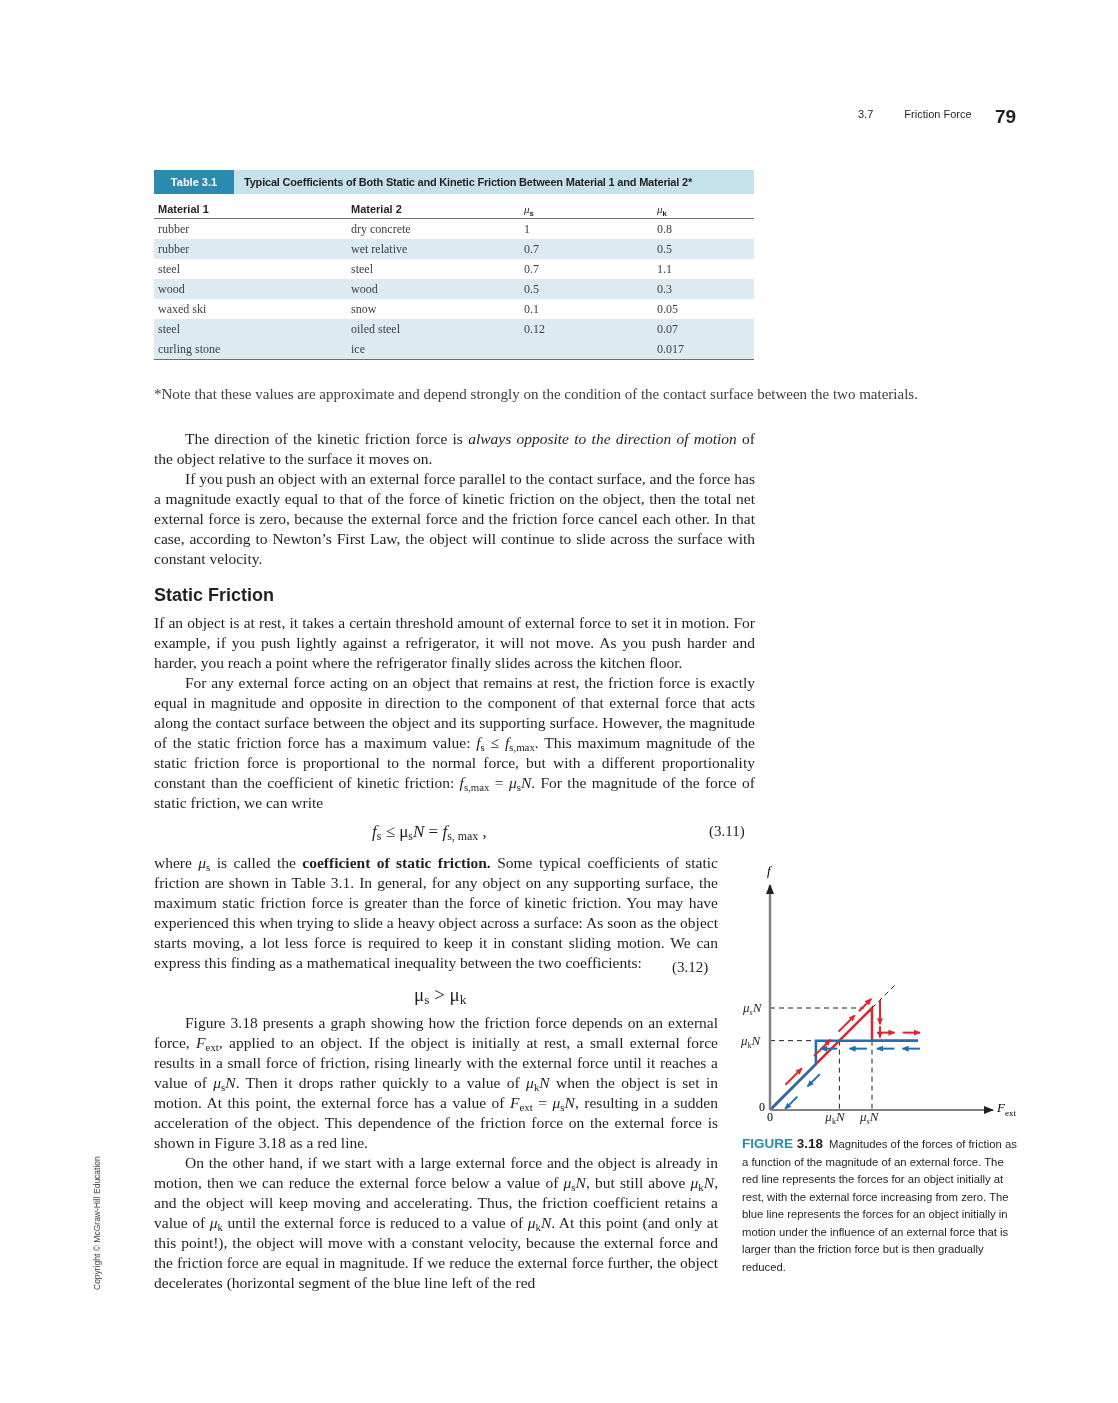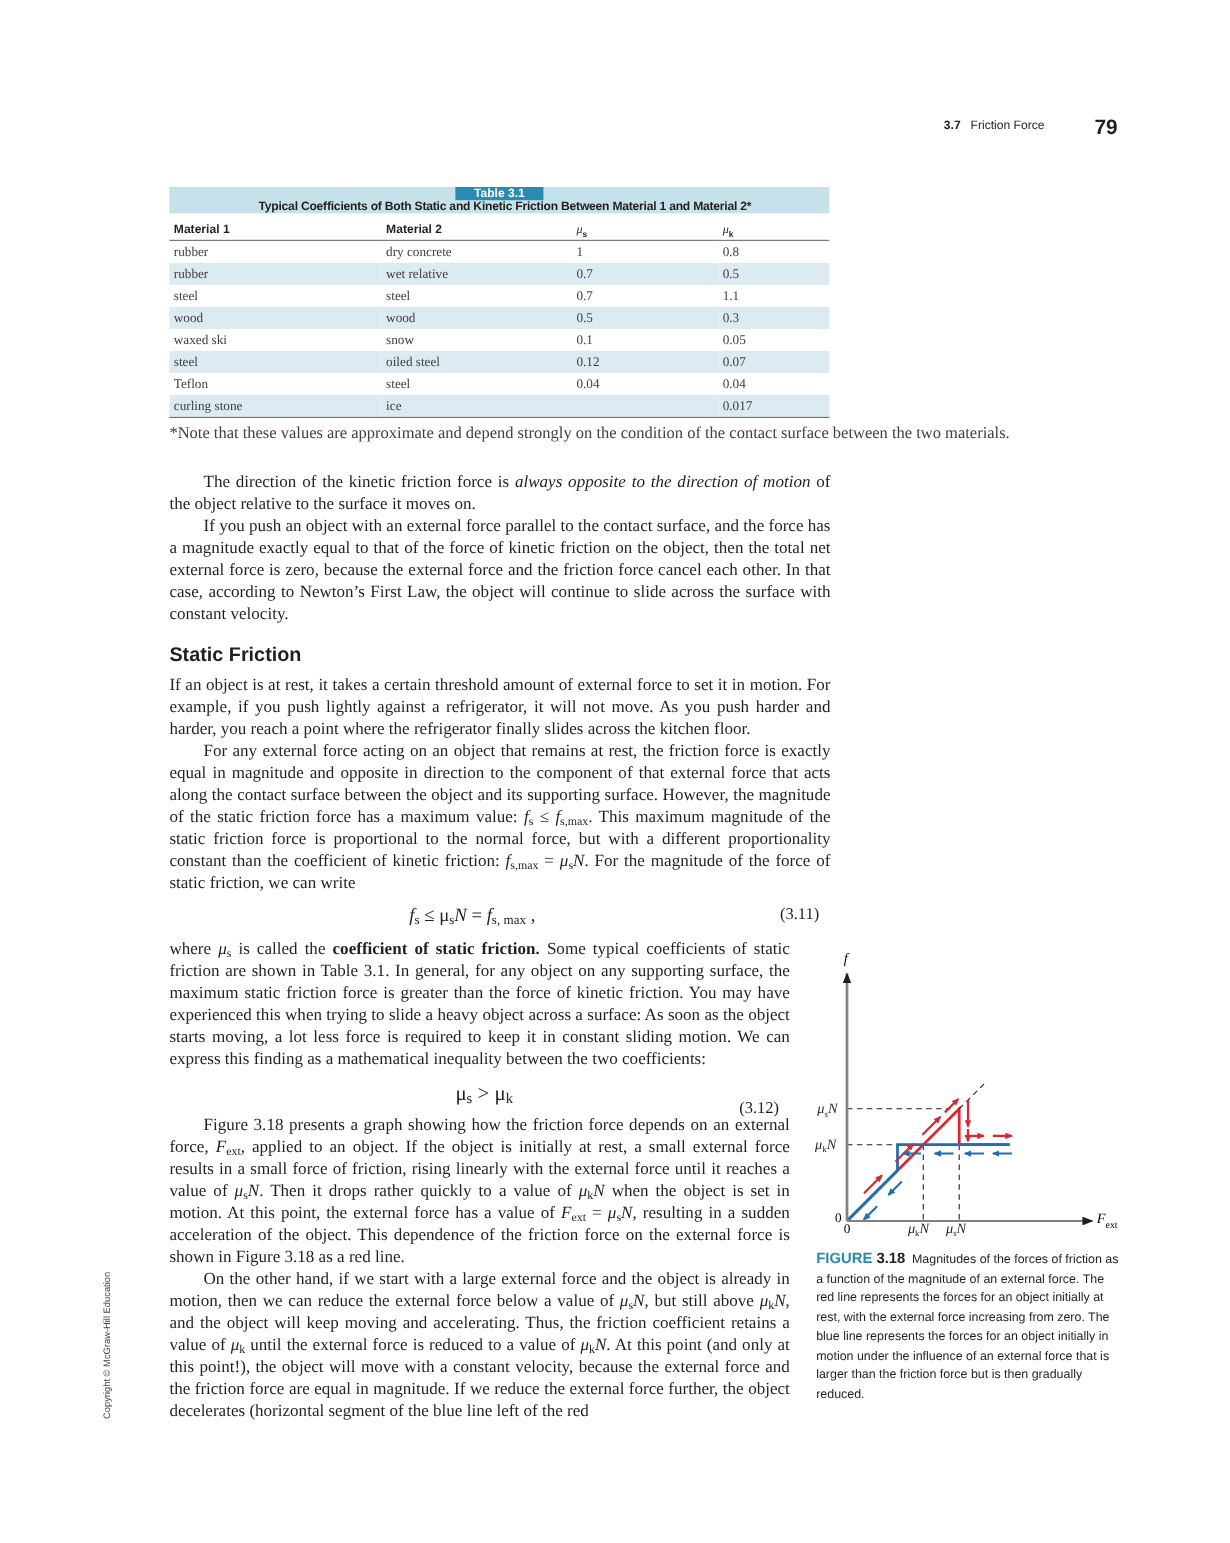--- a/index.html
+++ b/index.html
@@ -2,26 +2,26 @@
 <html><head>
 <meta charset="utf-8">
 <style>
   html, body { margin:0; padding:0; background:#ffffff; }
   body { width:1118px; height:1403px; position:relative; overflow:hidden; color:#231f20; }
   .sans { font-family: "Liberation Sans", "DejaVu Sans", sans-serif; }
   .serif { font-family: "Liberation Serif", "DejaVu Serif", serif; }
   .abs { position:absolute; }
 
   .running-head { top:108px; left:858px; font-size:11px; }
-  .running-head .sec { font-weight:bold; margin-right:6px; }
+  .running-head .sec { font-weight:normal; margin-right:28px; }
   .page-num { top:106px; left:995px; font-size:19px; font-weight:bold; }
 
   
   .tbl { top:170px; left:154px; width:600px; }
-  .tbl-head { display:flex; height:24px; background:#c5e1ea; font-size:11px; font-weight:bold; align-items:center;flex-direction:column; }
+  .tbl-head { display:flex; height:24px; background:#c5e1ea; font-size:11px; font-weight:bold; align-items:center; }
   .tbl-head .label { background:#2b8ab0; color:#fff; width:80px; height:24px; display:flex; align-items:center; justify-content:center; }
   .tbl-head .caption { padding-left:10px; color:#231f20; letter-spacing:-0.2px; }
   table.data { width:600px; border-collapse:collapse; margin-top:5px; }
   table.data th { font-family:"Liberation Sans", sans-serif; font-size:11px; font-weight:bold; text-align:left; padding:2px 4px 2px 4px; border-bottom:1px solid #6d6e71; height:15px; }
   table.data td { font-family:"Liberation Serif", serif; font-size:12px; color:#414042; padding:0 4px; height:20px; }
   table.data tr.odd td { background:#dceaf2; }
   table.data tr:last-child td { border-bottom:1px solid #6d6e71; }
   .c1 { width:185px; } .c2 { width:165px; } .c3 { width:125px; }
   .footnote { top:386px; left:154px; font-size:15px; color:#414042; }
 
@@ -96,26 +96,20 @@
           <td class="c2">snow</td>
           <td class="c3">0.1</td>
           <td class="">0.05</td>
         </tr>
         <tr class="odd">
           <td class="c1">steel</td>
           <td class="c2">oiled steel</td>
           <td class="c3">0.12</td>
           <td class="">0.07</td>
         </tr>
-        <tr class="">
-          <td class="c1">Teflon</td>
-          <td class="c2">steel</td>
-          <td class="c3">0.04</td>
-          <td class="">0.04</td>
-        </tr>
         <tr class="odd">
           <td class="c1">curling stone</td>
           <td class="c2">ice</td>
           <td class="c3"></td>
           <td class="">0.017</td>
         </tr>
       </tbody>
   </table>
 </div>
 <div class="abs footnote serif">*Note that these values are approximate and depend strongly on the condition of the contact surface between the two materials.</div>
@@ -133,21 +127,21 @@
 </div>
 
 <div class="abs serif eq" style="top:822px; left:372px;"><i>f</i><sub>s</sub> ≤ μ<sub>s</sub><i>N</i> = <i>f</i><sub>s, max</sub> ,</div>
 <div class="abs serif eqnum" style="top:823px; left:709px;">(3.11)</div>
 
 <div class="abs para narrow serif" style="top:853px;">
   <p><span>where </span><i>μ</i><sub>s</sub><span> is called the </span><b>coefficient of static friction.</b><span> Some typical coefficients of static friction are shown in Table 3.1. In general, for any object on any supporting surface, the maximum static friction force is greater than the force of kinetic friction. You may have experienced this when trying to slide a heavy object across a surface: As soon as the object starts moving, a lot less force is required to keep it in constant sliding motion. We can express this finding as a mathematical inequality between the two coefficients:</span></p>
 </div>
 
 <div class="abs serif eq" style="top:984px; left:414px; font-size:19px;">μ<sub>s</sub> &gt; μ<sub>k</sub></div>
-<div class="abs serif eqnum" style="top:1000px; left:672px;">(3.12)</div>
+<div class="abs serif eqnum" style="top:959px; left:672px;">(3.12)</div>
 
 <div class="abs para narrow serif" style="top:1013px;">
   <p class="indent"><span>Figure 3.18 presents a graph showing how the friction force depends on an external force, </span><i>F</i><sub>ext</sub>,<span> applied to an object. If the object is initially at rest, a small external force results in a small force of friction, rising linearly with the external force until it reaches a value of </span><i>μ</i><sub>s</sub><i>N</i>.<span> Then it drops rather quickly to a value of </span><i>μ</i><sub>k</sub><i>N</i><span> when the object is set in motion. At this point, the external force has a value of </span><i>F</i><sub>ext</sub> = <i>μ</i><sub>s</sub><i>N</i>,<span> resulting in a sudden acceleration of the object. This dependence of the friction force on the external force is shown in Figure 3.18 as a red line.</span></p>
   <p class="indent"><span>On the other hand, if we start with a large external force and the object is already in motion, then we can reduce the external force below a value of </span><i>μ</i><sub>s</sub><i>N</i>,<span> but still above </span><i>μ</i><sub>k</sub><i>N</i>,<span> and the object will keep moving and accelerating. Thus, the friction coefficient retains a value of </span><i>μ</i><sub>k</sub><span> until the external force is reduced to a value of </span><i>μ</i><sub>k</sub><i>N</i>.<span> At this point (and only at this point!), the object will move with a constant velocity, because the external force and the friction force are equal in magnitude. If we reduce the external force further, the object decelerates (horizontal segment of the blue line left of the red</span></p>
 </div>
 
 <svg class="abs" style="left:735px; top:855px;" width="290" height="275">
   <defs>
     <marker id="axhead" markerWidth="10" markerHeight="8" refX="9" refY="4" orient="auto" markerUnits="userSpaceOnUse">
       <path d="M0,0 L10,4 L0,8 z" fill="#231f20"></path>

